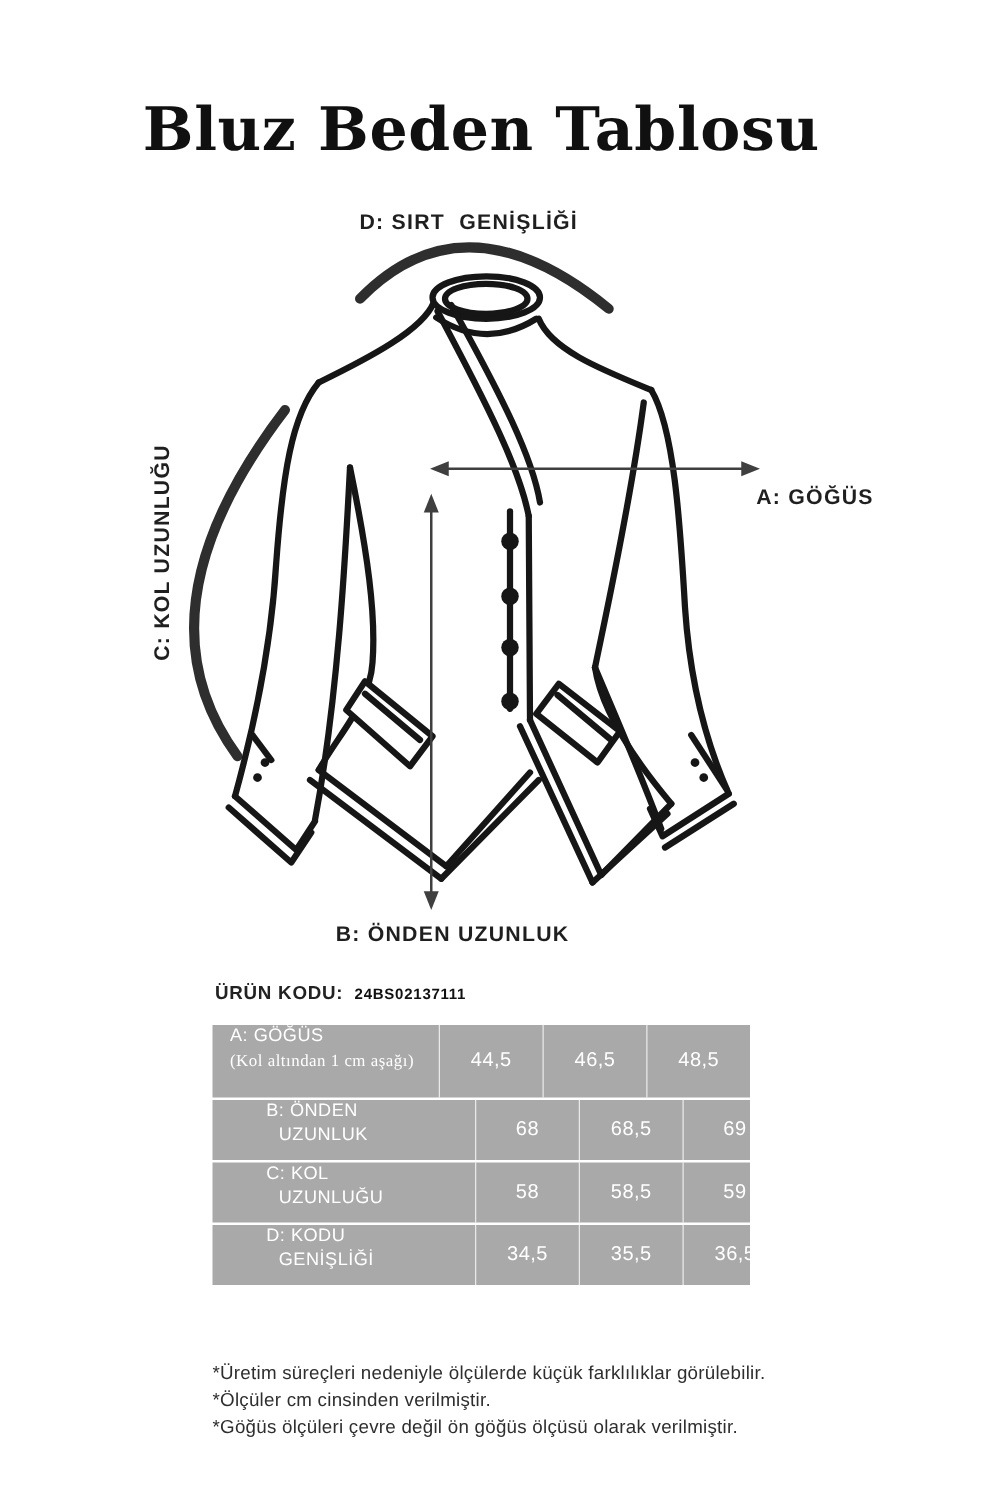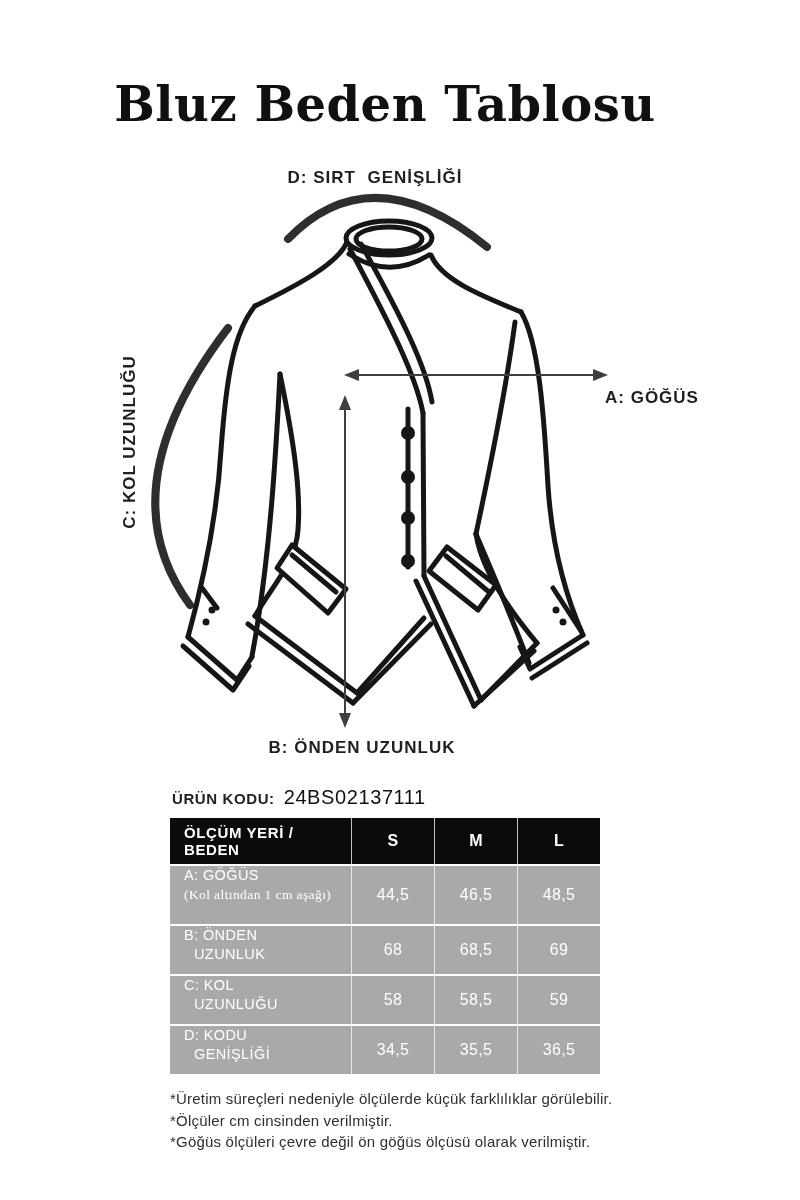--- a/index.html
+++ b/index.html
@@ -16,28 +16,28 @@
   .diag-label{position:absolute;font-size:17px;font-weight:600;letter-spacing:1px;
               color:#1f1f1f;white-space:pre;}
   .lbl-top{top:8px;left:0;width:550px;text-align:center;}
   .lbl-right{top:228px;left:505px;}
   .lbl-bottom{top:578px;left:0;width:524px;text-align:center;}
   .lbl-left{top:271px;left:-64px;width:190px;height:22px;text-align:center;
             transform:rotate(-90deg);transform-origin:center;}
 
   .product-code{position:absolute;left:172px;top:786px;display:flex;align-items:baseline;gap:9px;}
   .product-code .pc-label{font-size:15px;font-weight:600;letter-spacing:.6px;color:#222;}
-  .product-code .pc-value{font-size:20px;font-weight:400;letter-spacing:.6px;color:#111;}
+  .product-code .pc-value{font-size:12px;font-weight:700;letter-spacing:.6px;color:#111;}
 
   .size-table{position:absolute;left:170px;top:818px;width:430px;}
   .trow{display:grid;grid-template-columns:182px 83px 83px 82px;}
   .trow.head{background:#0b0b0b;color:#fff;height:46px;}
   .trow.body{background:#a9a9a9;color:#fff;margin-top:2px;}
   .trow.body.tall{height:58px;}
-  .trow.body.short{height:48px;}
+  .trow.body.short{height:48px;padding-left:29px;}
   .tcell{display:flex;align-items:center;justify-content:center;font-size:16px;font-weight:500;
          letter-spacing:.4px;}
   .tcell.sep{border-right:1px solid rgba(255,255,255,.75);}
   .tcell.measure{justify-content:flex-start;padding-left:14px;flex-direction:column;
                  align-items:flex-start;font-size:14.5px;line-height:19px;}
   .trow.head .tcell.measure{font-size:15px;font-weight:600;letter-spacing:.6px;line-height:normal;
                             flex-direction:row;align-items:center;}
   .trow.head .tcell{font-weight:600;font-size:16px;}
   .l2.indent{padding-left:10px;}
   .l2.small{font-size:13.5px;font-family:Liberation Serif, serif;}
@@ -134,26 +134,20 @@
     <div class="diag-label lbl-right">A: GÖĞÜS</div>
     <div class="diag-label lbl-bottom">B: ÖNDEN UZUNLUK</div>
   </div>
 
   <div class="product-code">
     <span class="pc-label">ÜRÜN KODU:</span>
     <span class="pc-value">24BS02137111</span>
   </div>
 
   <div class="size-table">
-    <div class="trow head">
-      <div class="tcell measure sep">ÖLÇÜM YERİ / BEDEN</div>
-      <div class="tcell sep">S</div>
-      <div class="tcell sep">M</div>
-      <div class="tcell">L</div>
-    </div>
 
     <div class="trow body tall">
       <div class="tcell measure sep">
         <span class="l1">A: GÖĞÜS</span>
         <span class="l2 small">(Kol altından 1 cm aşağı)</span>
       </div>
       <div class="tcell sep">44,5</div>
       <div class="tcell sep">46,5</div>
       <div class="tcell">48,5</div>
     </div>

